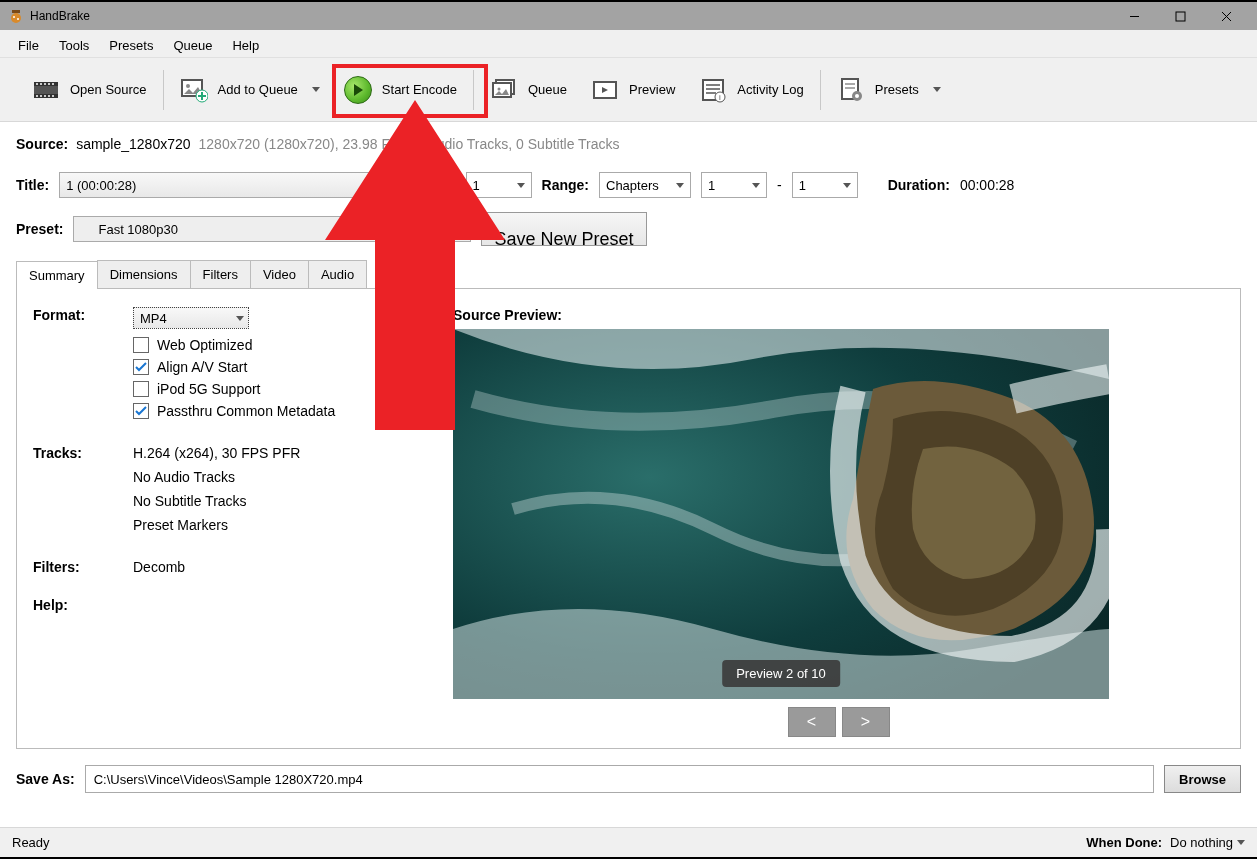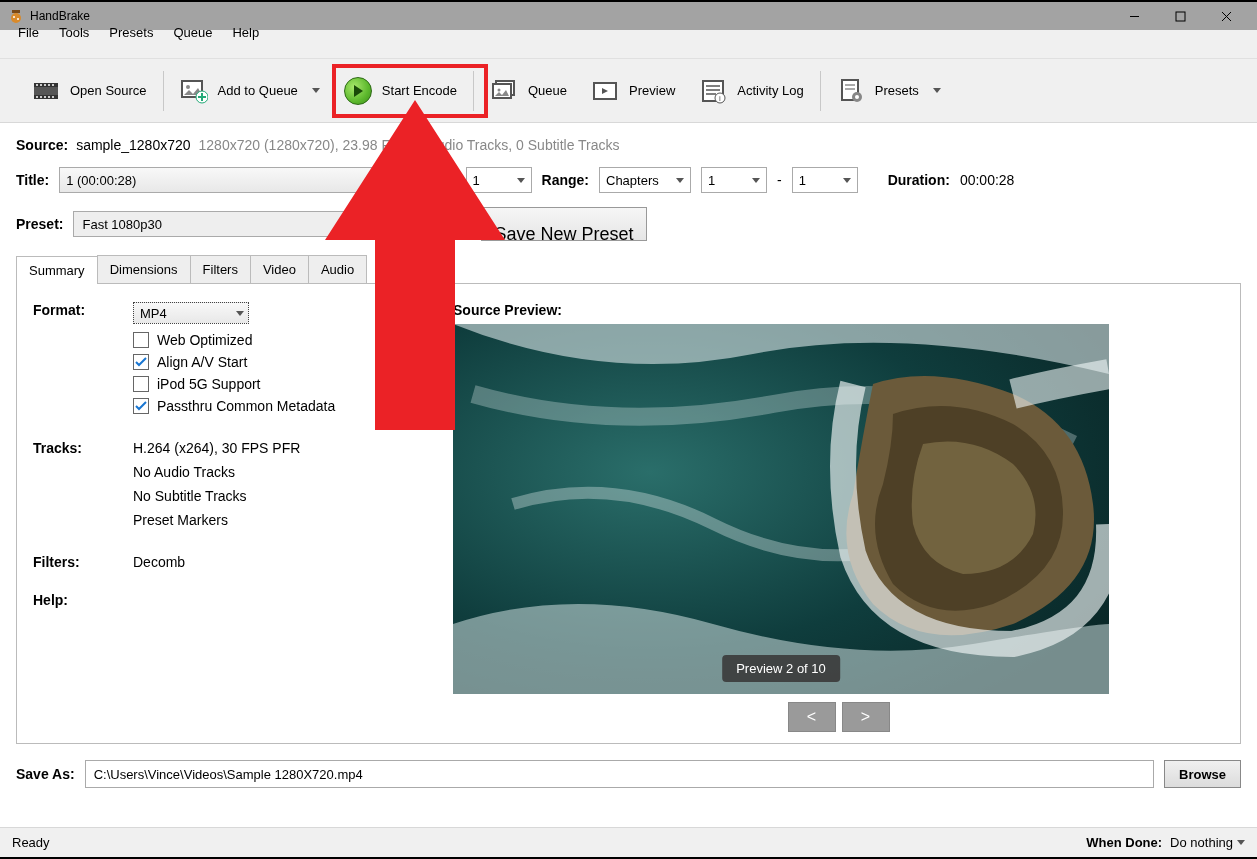--- a/index.html
+++ b/index.html
@@ -7,48 +7,48 @@
 
 
 .titlebar { height: 30px; display: flex; align-items: center; padding: 0 8px; border-top: 2px solid #000; background: #a3a3a3; }
 .titlebar .app-icon { width: 16px; height: 16px; margin-right: 6px; }
 .titlebar .title { font-size: 12px; flex: 0 0 auto; }
 .titlebar .spacer { flex: 1; }
 .titlebar .win-btn { width: 46px; height: 30px; display: flex; align-items: center; justify-content: center; font-size: 14px; }
 .win-btn svg { width: 11px; height: 11px; }
 
 
-.menubar { height: 28px; background: #f0f0f0; display: flex; align-items: flex-end; padding: 14px 8px; border-bottom: 1px solid #e0e0e0; }
+.menubar { height: 28px; background: #f0f0f0; display: flex; align-items: flex-start; padding: 4px 8px; border-bottom: 1px solid #e0e0e0; }
 .menubar .menu-item { padding: 4px 10px; font-size: 13px; }
 
 
 .toolbar { height: 64px; background: #f0f0f0; display: flex; align-items: center; padding: 0 20px; gap: 0; border-bottom: 1px solid #d8d8d8;}
 .tool-btn { display: flex; align-items: center; gap: 10px; padding: 6px 12px; height: 48px;}
 .tool-btn .t-icon { width: 28px; height: 28px; display:flex; align-items:center; justify-content:center; }
 .tool-sep { width:1px; height:40px; background:#c8c8c8; margin:0 4px;}
 .tool-btn .label { font-size: 13px;}
 .dd-tri { margin-left:4px; }
 
 .play-circle { width:28px; height:28px; border-radius:50%; background: radial-gradient(circle at 35% 35%, #a8e86b, #5cb82c 60%, #3a8a1a); display:flex; align-items:center; justify-content:center; border:1px solid #2c6a14;}
 .play-circle .tri { width:0; height:0; border-left:9px solid #1a4a08; border-top:6px solid transparent; border-bottom:6px solid transparent; margin-left:2px;}
 
 .highlight-box { position:absolute; border:4px solid #eb2226; z-index:50; pointer-events:none;}
 
 
 .body-area { padding: 14px 16px 0 16px; }
-.src-row { display:flex; align-items:center; gap:8px; margin-bottom: 14px; font-size: 14px;}
+.src-row { display:flex; align-items:center; gap:8px; margin-bottom: 20px; font-size: 14px;}
 .src-row .lbl { font-weight:700; }
 .src-row .dim { color:#888; }
 
 .controls-row { display:flex; align-items:center; gap:10px; margin-bottom: 14px; font-size:14px;}
 .controls-row .lbl { font-weight:700; }
 select, .select-like { height:26px; border:1px solid #aaa; background:#eee; padding: 0 6px; font-size:13px; }
 .select-like { display:flex; align-items:center; justify-content:space-between; gap:8px; background: linear-gradient(#f8f8f8,#e8e8e8);}
 .select-like.light { background:#fff;}
-input[type=text].field { height:26px; border:1px solid #aaa; background:#eee; padding: 0 8px; font-size:13px; }
+input[type=text].field { height:26px; border:1px solid #aaa; background:#eee; padding: 0 24px; font-size:13px; }
 button.std { height:28px; border:1px solid #999; background:linear-gradient(#f6f6f6,#e6e6e6); padding:16px 12px; font-size:18px;}
 
 
 .tabs { display:flex; border-bottom:1px solid #bbb; margin-top:4px;}
 .tab { padding:6px 12px; border:1px solid #bbb; border-bottom:none; background:#eee; font-size:13px; margin-right:-1px;}
 .tab.active { background:#fff; position:relative; top:1px;}
 .tab-body { border:1px solid #bbb; border-top:none; padding: 18px 16px; height: 460px; display:flex; gap: 40px;}
 
 .summary-left { width: 380px; }
 .summary-left .row { display:flex; margin-bottom: 8px;}

